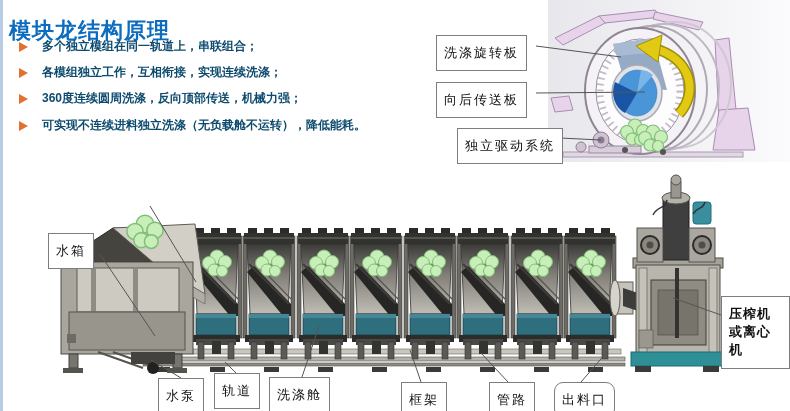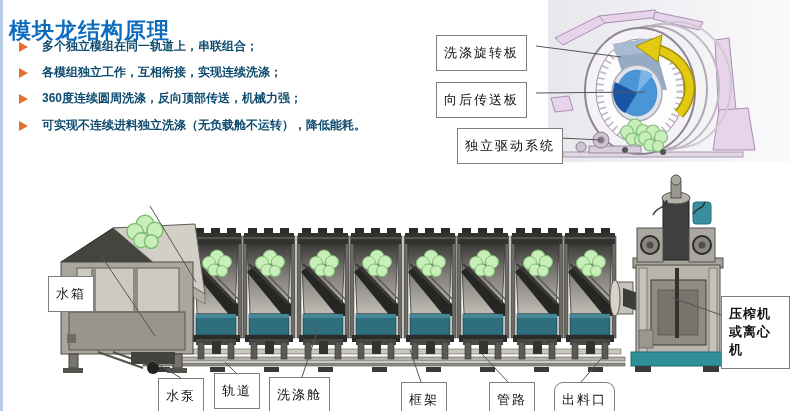--- a/index.html
+++ b/index.html
@@ -27,21 +27,21 @@
   .cad-label{
     position:absolute; z-index:3; background:#fff;
     border:1px solid #7d7d7d; padding:8px 7px;
     font-family:"Liberation Serif",serif; font-size:13px; color:#111;
     letter-spacing:2px; line-height:1.4; white-space:pre-line;
   }
   .lb-rot{ left:433px; top:35px; }
   .lb-trans{ left:433px; top:82px; }
   .lb-drive{ left:433px; top:128px;margin-left:21px; }
   .lb-inlet{ left:93px; top:185px; }
-  .lb-tank{ left:45px; top:233px;margin-top:43px; }
+  .lb-tank{ left:45px; top:233px; }
   .lb-pump{ left:155px; top:378px; }
   .lb-track{ left:211px; top:373px; }
   .lb-chamber{ left:266px; top:377px; }
   .lb-frame{ left:398px; top:382px;text-align:center; }
   .lb-pipe{ left:486px; top:382px; }
   .lb-outlet{ left:551px; top:382px;border-radius:9px; }
   .lb-press{ left:718px; top:296px; letter-spacing:1px;font-weight:bold; }
 </style>
 </head>
 <body>

